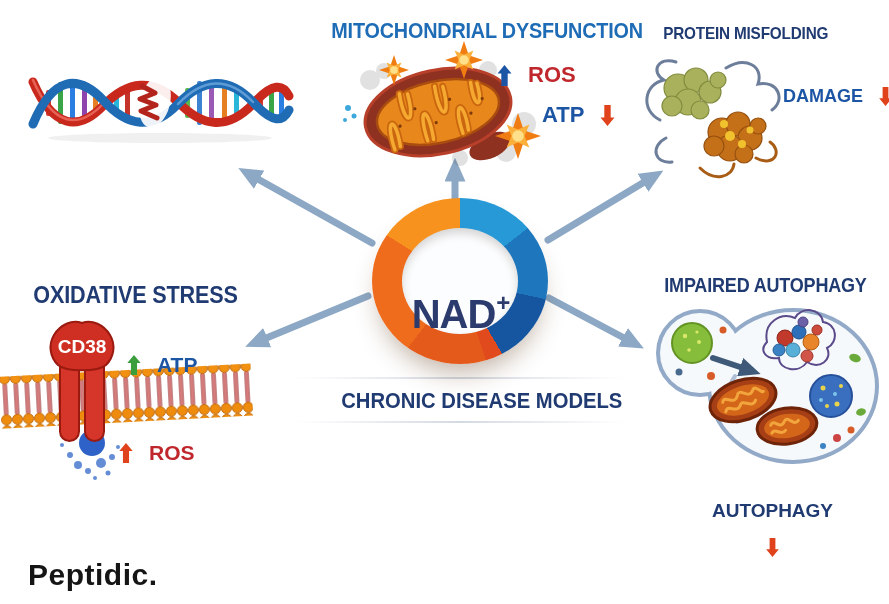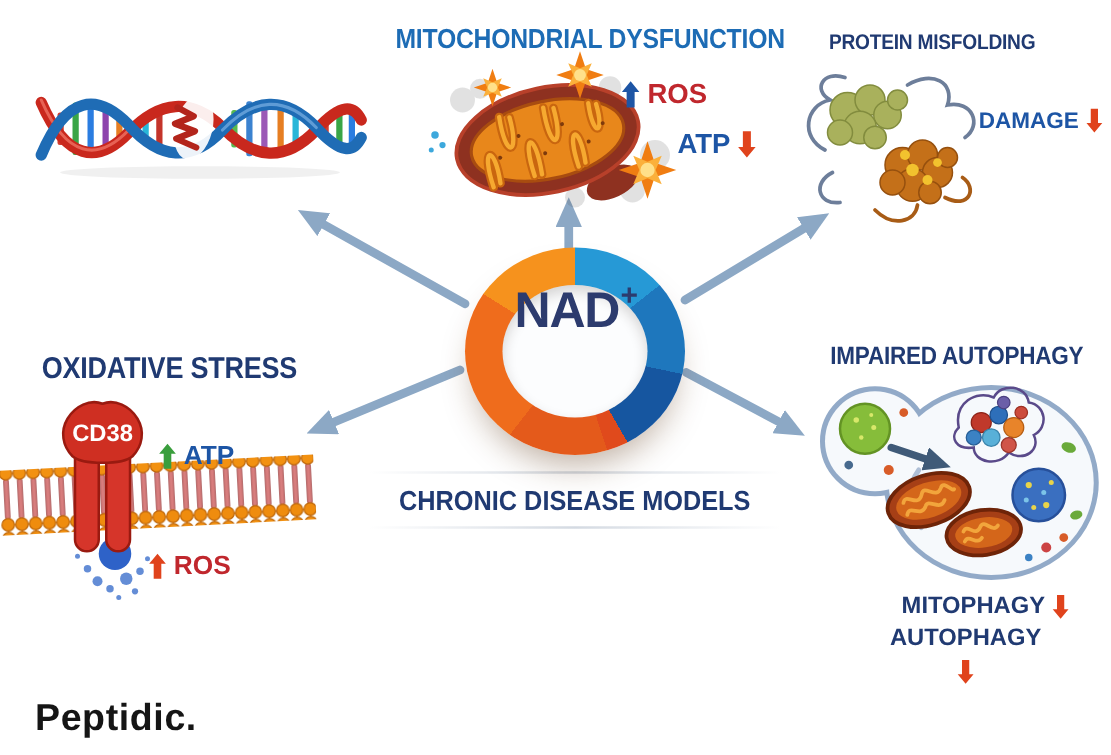--- a/index.html
+++ b/index.html
@@ -7,37 +7,37 @@
     position:relative;width:889px;height:604px;background:#fff;overflow:hidden;
     font-family:"Liberation Sans",sans-serif;
   }
   .abs{position:absolute;}
   .title{
     font-weight:700;color:var(--navy);text-align:center;letter-spacing:-0.2px;
     white-space:nowrap;
   }
   .ctext{display:inline-block;transform:scaleX(0.9);transform-origin:center;}
   .caption{font-weight:700;text-align:center;white-space:nowrap;}
-  .stat{display:flex;align-items:center;gap:6px;font-weight:700;white-space:nowrap;z-index:4;}
+  .stat{display:flex;align-items:center;gap:16px;font-weight:700;white-space:nowrap;z-index:4;}
   .stat svg{display:block;}
   .ring{
     left:372px;top:198px;width:176px;height:166px;border-radius:50%;z-index:3;
     background:conic-gradient(from 0deg,
       #2699d6 0deg 52deg,
       #1e77bd 52deg 102deg,
       #1656a0 102deg 150deg,
       #e04a1c 150deg 162deg,
       #e45a1b 162deg 218deg,
       #ef6c1c 218deg 302deg,
       #f6921d 302deg 360deg);
     box-shadow:0 16px 26px -8px rgba(90,50,15,.38);
   }
   .ring-inner{
     position:absolute;inset:30px;background:#fcfdfe;border-radius:50%;
-    display:flex;align-items:flex-start;justify-content:center;
+    display:flex;align-items:flex-end;justify-content:center;
     box-shadow:inset 0 5px 10px rgba(40,30,20,.18);
   }
   .nad{font-size:40px;font-weight:700;color:#2c3b6e;letter-spacing:-1px;line-height:1;}
   .nad sup{font-size:24px;font-weight:700;position:relative;top:-3px;left:1px;}
   .divider{height:2px;background:linear-gradient(to right,rgba(210,216,224,0),#d4dae2,rgba(210,216,224,0));}
   .brand{font-size:30px;font-weight:700;color:var(--brand-black);letter-spacing:0.5px;white-space:nowrap;}
   svg{overflow:visible;}
   .illus{z-index:2;}
 </style>
 </head>
@@ -59,21 +59,21 @@
       <path d="M549,298 L626,339" marker-end="url(#ah)"></path>
     </g>
   </svg>
 
   <div class="abs ring">
     <div class="ring-inner">
       <div class="nad"><span>NAD</span><sup>+</sup></div>
     </div>
   </div>
   <div class="abs divider" style="left:295px;top:377px;width:330px;"></div>
-  <div class="abs caption" style="left:285px;top:388px;width:350px;font-size:22px;color:var(--navy);">
+  <div class="abs caption" style="left:285px;top:388px;width:350px;font-size:22px;color:var(--navy);text-align:right;">
     <span class="ctext" style="transform:scaleX(.92)">CHRONIC DISEASE MODELS</span>
   </div>
   <div class="abs divider" style="left:295px;top:421px;width:330px;"></div>
 
 
   <svg class="abs illus" style="left:28px;top:66px;" width="265" height="78" viewBox="0 0 265 78">
     <ellipse cx="132" cy="72" rx="112" ry="5" fill="#000" opacity="0.06"></ellipse>
     <g>
       <rect x="18" y="24" width="5" height="26" rx="2" fill="#d23b2e"></rect>
       <rect x="30" y="16" width="5" height="42" rx="2" fill="#3aa546"></rect>
@@ -95,21 +95,21 @@
       <path d="M5,16 C25,62 50,66 75,40 C100,14 125,12 150,36 C175,62 200,64 225,38 C245,16 255,18 261,30" stroke="#c9281d" stroke-width="9"></path>
       <path d="M5,14 C25,60 50,64 75,38" stroke="#ef7163" stroke-width="2.5" opacity=".8"></path>
       <path d="M5,58 C25,10 50,8 75,34 C100,62 125,64 150,38 C175,12 200,10 225,36 C245,58 255,56 261,44" stroke="#1f6cb5" stroke-width="9"></path>
       <path d="M150,38 C175,12 200,10 225,36" stroke="#6fa9df" stroke-width="2.5" opacity=".8"></path>
     </g>
     <ellipse cx="127" cy="36" rx="15" ry="26" fill="#ffffff" opacity="0.92" transform="rotate(14 127 36)"></ellipse>
     <path d="M114,20 L127,27 L112,33 L128,39 L113,45 L129,52" fill="none" stroke="#b3251c" stroke-width="5" stroke-linecap="round" stroke-linejoin="round"></path>
   </svg>
 
 
-  <div class="abs title" style="left:299px;top:18px;width:280px;font-size:22px;color:var(--title-blue);">
+  <div class="abs title" style="left:314px;top:18px;width:280px;font-size:22px;color:var(--title-blue);">
     <span class="ctext">MITOCHONDRIAL DYSFUNCTION</span>
   </div>
 
   <svg class="abs illus" style="left:338px;top:50px;" width="205" height="122" viewBox="0 0 205 122">
     <defs>
       <g id="boom">
         <path d="M0,-20 L5,-5 L20,0 L5,5 L0,20 L-5,5 L-20,0 L-5,-5 Z" fill="#f07d12"></path>
         <path transform="rotate(45)" d="M0,-14 L4,-4 L14,0 L4,4 L0,14 L-4,4 L-14,0 L-4,-4 Z" fill="#fbb03b"></path>
         <circle r="5" fill="#ffe08a"></circle>
       </g>
@@ -329,26 +329,20 @@
     </g>
     <ellipse cx="200" cy="60" rx="6" ry="4" fill="#6aaa3a" transform="rotate(20 200 60)"></ellipse>
     <ellipse cx="206" cy="114" rx="5" ry="3.5" fill="#6aaa3a" transform="rotate(-15 206 114)"></ellipse>
     <g>
       <circle cx="182" cy="140" r="4" fill="#cc4444"></circle>
         <circle cx="196" cy="132" r="3.5" fill="#d85c28"></circle>
       <circle cx="168" cy="148" r="3" fill="#3b82c4"></circle>
     </g>
   </svg>
 
-  <div class="abs stat" style="left:690px;top:474px;width:165px;font-size:19px;justify-content:flex-end;">
-    <span style="color:var(--navy)">MITOPHAGY</span>
-    <svg width="13" height="19" viewBox="0 0 14 21" style="fill:var(--orange-red)">
-        <path d="M7,21 L0,12.5 H3.8 V0 H10.2 V12.5 H14 Z"></path>
-      </svg>
-  </div>
   <div class="abs stat" style="left:690px;top:500px;width:165px;font-size:19px;justify-content:flex-end;flex-direction:column;">
     <span style="color:var(--navy)">AUTOPHAGY</span>
     <svg width="13" height="19" viewBox="0 0 14 21" style="fill:var(--orange-red)">
         <path d="M7,21 L0,12.5 H3.8 V0 H10.2 V12.5 H14 Z"></path>
       </svg>
   </div>
 
   <div class="abs brand" style="left:28px;top:558px;">Peptidic.</div>
 
 </div>

